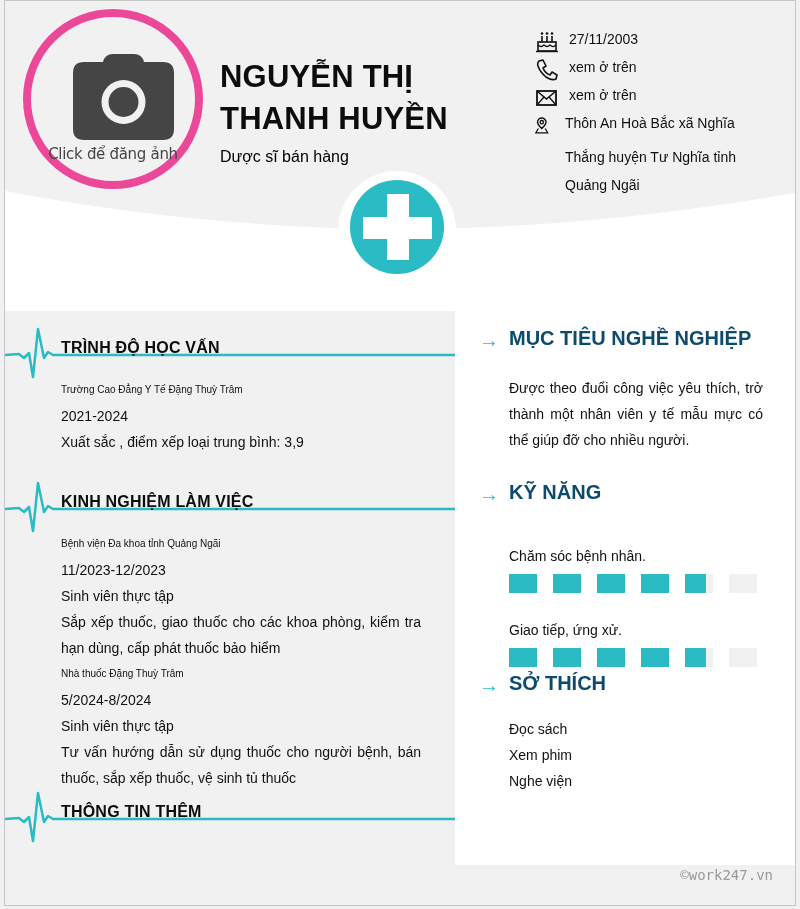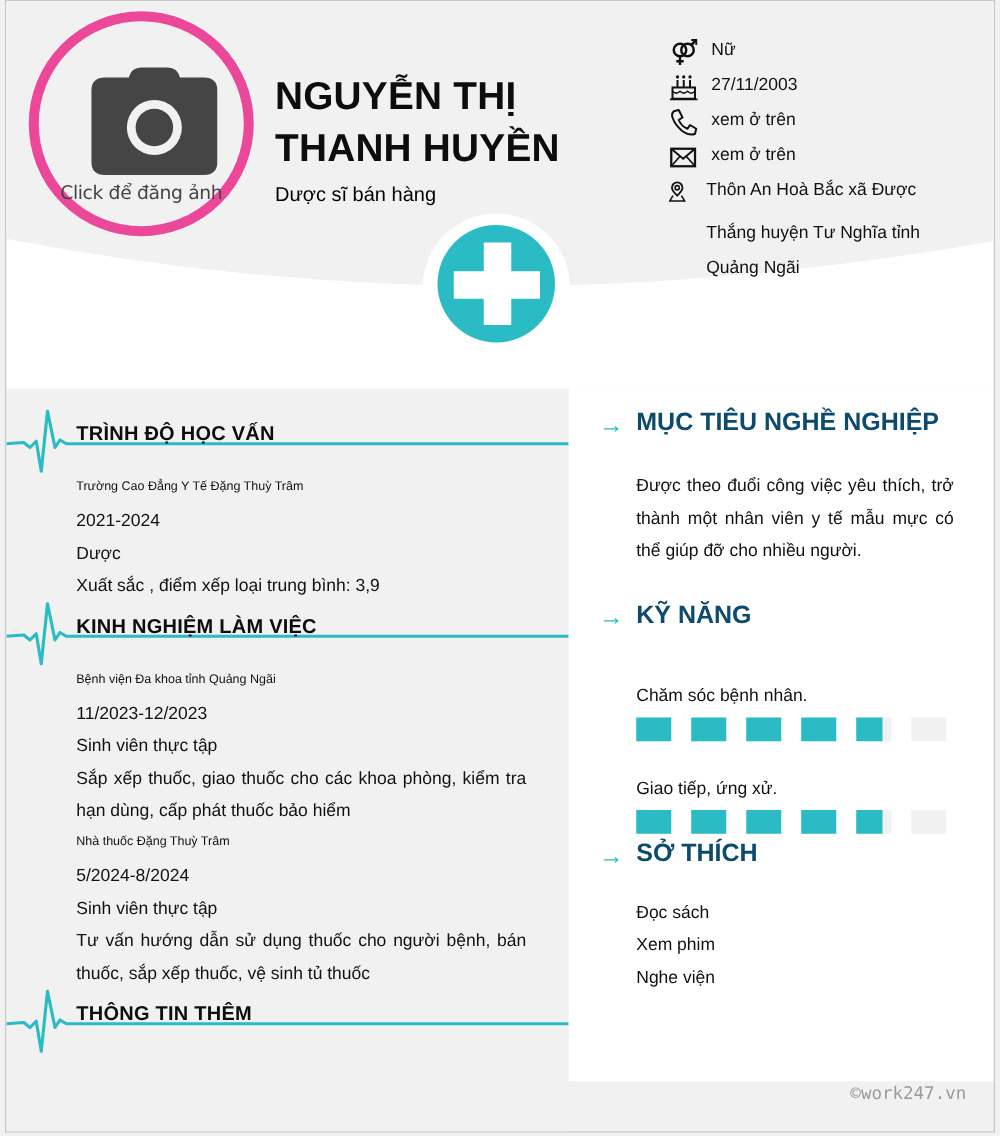--- a/index.html
+++ b/index.html
@@ -140,31 +140,20 @@
     <div class="job-title">Dược sĩ bán hàng</div>
 
     <div class="plus-badge">
       <div class="circle">
         <div class="bar-v"></div>
         <div class="bar-h"></div>
       </div>
     </div>
 
     <div class="contact">
-      <div class="contact-row">
-        <svg class="ic" viewBox="0 0 26 22">
-          <circle cx="9" cy="9" r="5" fill="none" stroke="#111" stroke-width="2"></circle>
-          <circle cx="15" cy="9" r="5" fill="none" stroke="#111" stroke-width="2"></circle>
-          <line x1="9" y1="14" x2="9" y2="21" stroke="#111" stroke-width="2"></line>
-          <line x1="6" y1="18" x2="12" y2="18" stroke="#111" stroke-width="2"></line>
-          <line x1="18" y1="5" x2="22" y2="1" stroke="#111" stroke-width="2"></line>
-          <polyline points="18,1 22,1 22,5" fill="none" stroke="#111" stroke-width="1.5"></polyline>
-        </svg>
-        <span class="txt">Nữ</span>
-      </div>
       <div class="contact-row">
         <svg class="ic" viewBox="0 0 26 22">
           <rect x="3" y="11" width="18" height="9" fill="none" stroke="#111" stroke-width="1.6"></rect>
           <path d="M3 14 Q6 17 9 14 Q12 17 15 14 Q18 17 21 14" fill="none" stroke="#111" stroke-width="1.2"></path>
           <line x1="7" y1="5" x2="7" y2="11" stroke="#111" stroke-width="1.6"></line>
           <line x1="12" y1="5" x2="12" y2="11" stroke="#111" stroke-width="1.6"></line>
           <line x1="17" y1="5" x2="17" y2="11" stroke="#111" stroke-width="1.6"></line>
           <circle cx="7" cy="2.5" r="1.3" fill="#111"></circle>
           <circle cx="12" cy="2.5" r="1.3" fill="#111"></circle>
           <circle cx="17" cy="2.5" r="1.3" fill="#111"></circle>
@@ -186,38 +175,37 @@
           <line x1="21" y1="18" x2="14" y2="10" stroke="#111" stroke-width="1.4"></line>
         </svg>
         <span class="txt">xem ở trên</span>
       </div>
       <div class="contact-row addr">
         <svg class="ic" viewBox="0 0 26 22" style="width:22px;margin-right:8px">
           <path d="M8 14 Q3 9 3 6.5 A5 5 0 0 1 13 6.5 Q13 9 8 14 Z" fill="none" stroke="#111" stroke-width="1.7"></path>
           <circle cx="8" cy="6.5" r="2" fill="none" stroke="#111" stroke-width="1.5"></circle>
           <path d="M4 14 L1 19 H15 L12 14" fill="none" stroke="#111" stroke-width="1.5"></path>
         </svg>
-        <span class="txt">Thôn An Hoà Bắc xã Được</span>
+        <span class="txt">Thôn An Hoà Bắc xã Nghĩa</span>
       </div>
       <div class="addr-cont">Thắng huyện Tư Nghĩa tỉnh</div>
       <div class="addr-cont">Quảng Ngãi</div>
     </div>
   </div>
 
   <div class="left-col">
 
     <div class="section" style="top:14px;height:150px">
       <svg class="pulse" width="450" height="64" viewBox="0 0 450 64">
         <polyline points="0,30 14,29 19,33 24,28 28,52 33,4 39,33 43,27 48,30 450,30" fill="none" stroke="#2abbc4" stroke-width="2.5" stroke-linejoin="round"></polyline>
       </svg>
       <h2>TRÌNH ĐỘ HỌC VẤN</h2>
       <div class="body">
         <div class="line bold">Trường Cao Đẳng Y Tế Đặng Thuỳ Trâm</div>
         <div class="line">2021-2024</div>
-        <div class="line">Dược</div>
         <div class="line">Xuất sắc , điểm xếp loại trung bình: 3,9</div>
       </div>
     </div>
 
     <div class="section" style="top:168px;height:300px">
       <svg class="pulse" width="450" height="64" viewBox="0 0 450 64">
         <polyline points="0,30 14,29 19,33 24,28 28,52 33,4 39,33 43,27 48,30 450,30" fill="none" stroke="#2abbc4" stroke-width="2.5" stroke-linejoin="round"></polyline>
       </svg>
       <h2>KINH NGHIỆM LÀM VIỆC</h2>
       <div class="body">

